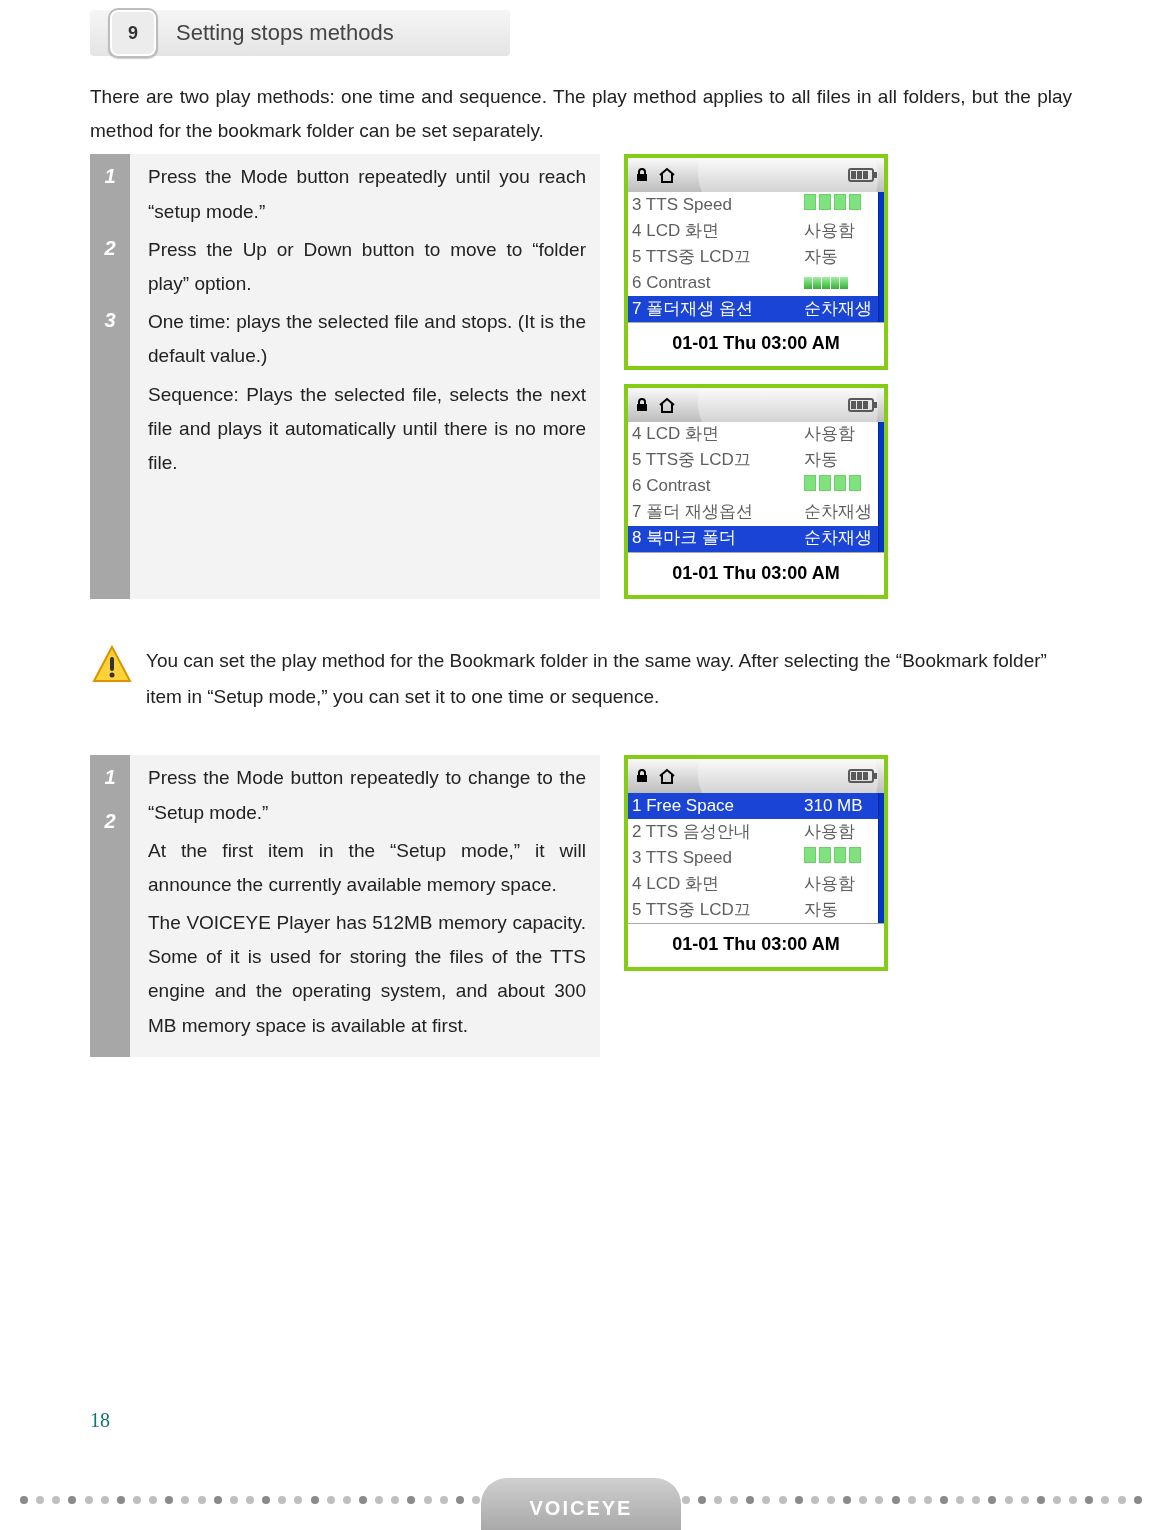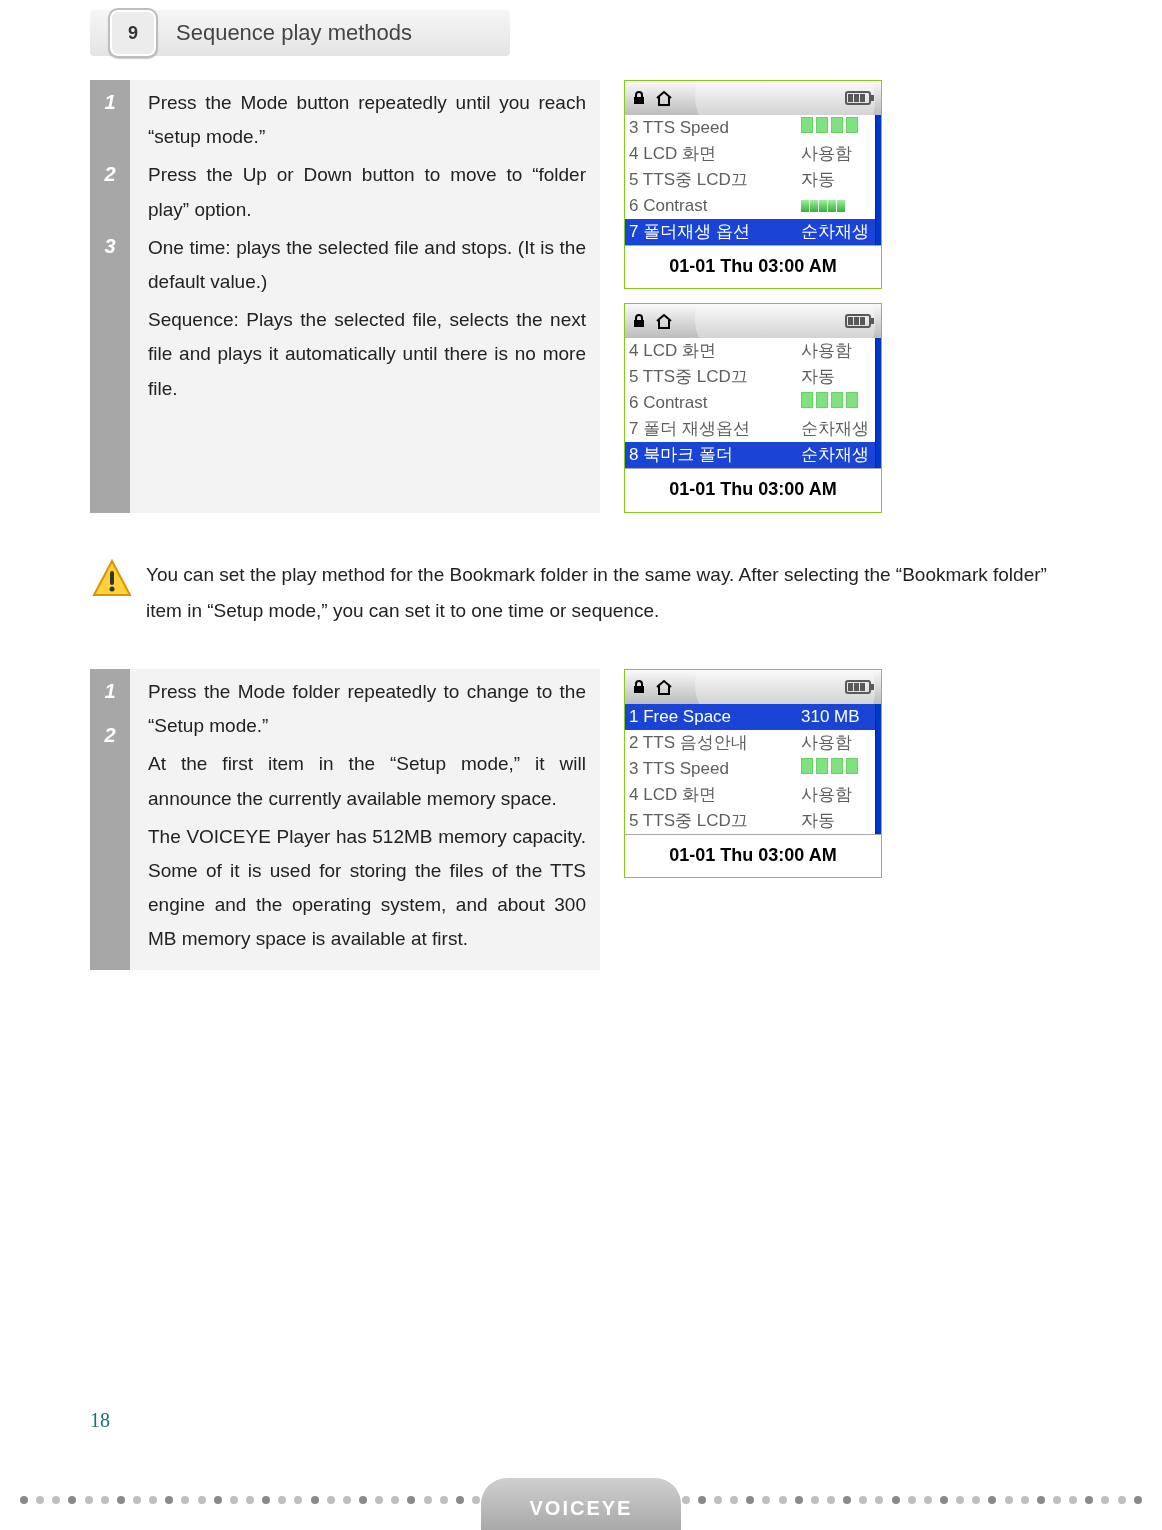--- a/index.html
+++ b/index.html
@@ -29,21 +29,21 @@
   .intro{font-size:19px;text-align:justify;margin:0 0 6px 0}
   
   .block{display:grid;grid-template-columns:40px 470px 1fr;gap:0;margin-bottom:30px}
   .block.two{grid-template-columns:40px 470px 1fr}
   .numcol{background:var(--numcol);color:#fff;font-style:italic;font-weight:bold;text-align:center;font-size:20px}
   .numcol .n{height:68px;display:flex;align-items:flex-start;justify-content:center;padding-top:4px}
   .txtcol{background:var(--bodycol);padding:6px 14px 10px 14px;font-size:19px;text-align:justify}
   .txtcol p{margin:0 0 4px 4px}
   .imgcol{padding-left:24px;display:flex;flex-direction:column;gap:14px}
   
-  .dev{width:256px;border:1px solid #84cc16;background:#fff;font-family:Arial,sans-serif;font-size:17px;color:#000}
+  .dev{width:256px;border:4px solid #84cc16;background:#fff;font-family:Arial,sans-serif;font-size:17px;color:#000}
   .dev .top{height:34px;display:flex;align-items:center;justify-content:space-between;padding:0 6px;
     background:linear-gradient(180deg,#fafafa,#d7d7d7 55%,#bdbdbd);position:relative;color:#000}
   .dev .top svg{display:block}
   .dev .top .ghost{position:absolute;inset:0;overflow:hidden;pointer-events:none;opacity:.35}
   .dev .top .ghost::before{content:"";position:absolute;width:90px;height:90px;border-radius:50%;background:#fff;left:70px;top:-30px}
   .dev .top .ghost::after{content:"";position:absolute;width:120px;height:120px;border-radius:50%;background:#fff;left:130px;top:-40px}
   .dev .row{display:flex;align-items:center;height:26px;padding:0 4px;position:relative}
   .dev .row .l{flex:1;white-space:nowrap}
   .dev .row .r{width:70px;text-align:left;white-space:nowrap}
   .dev .row.hl{background:var(--hilite-blue);color:#fff}
@@ -76,24 +76,25 @@
   .ico{display:inline-block;vertical-align:middle}
 </style>
 </head>
 <body>
 
 <div class="page">
 
   <div class="sec-head">
     <div class="tail">
       <span class="numbadge">9</span>
-      <span>Sequence play methods</span>
-    </div>
-  </div>
-
+      <span>Setting stops methods</span>
+    </div>
+  </div>
+
+  <p class="intro">There are two play methods: one time and sequence. The play method applies to all files in all folders, but the play method for the bookmark folder can be set separately.</p>
 
   <div class="block">
     <div class="numcol">
       <div class="n">1</div>
       <div class="n">2</div>
       <div class="n" style="height:220px">3</div>
     </div>
     <div class="txtcol">
       <p>Press the Mode button repeatedly until you reach “setup mode.”</p>
       <p>Press the Up or Down button to move to “folder play” option.</p>
@@ -234,21 +235,21 @@
     <div class="txt">You can set the play method for the Bookmark folder in the same way.   After selecting the “Bookmark folder” item in “Setup mode,” you can set it to one time or sequence.</div>
   </div>
 
 
   <div class="block two">
     <div class="numcol">
       <div class="n" style="height:40px">1</div>
       <div class="n" style="height:230px">2</div>
     </div>
     <div class="txtcol">
-      <p>Press the Mode folder repeatedly to change to the “Setup mode.”</p>
+      <p>Press the Mode button repeatedly to change to the “Setup mode.”</p>
       <p>At the first item in the “Setup mode,” it will announce the currently available memory space.</p>
       <p>The VOICEYE Player has 512MB memory capacity. Some of it is used for storing the files of the TTS engine and the operating system, and about 300 MB memory space is available at first.</p>
     </div>
     <div class="imgcol">
 
       <div class="dev">
         <div class="top">
           <div class="ghost"></div>
           <span class="ico">
             <svg width="16" height="16" viewBox="0 0 16 16">

